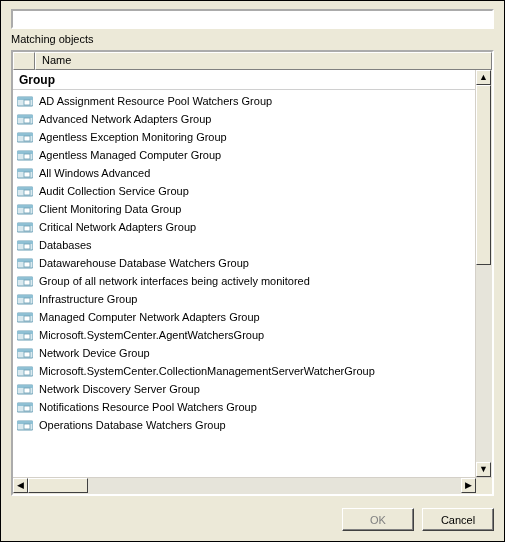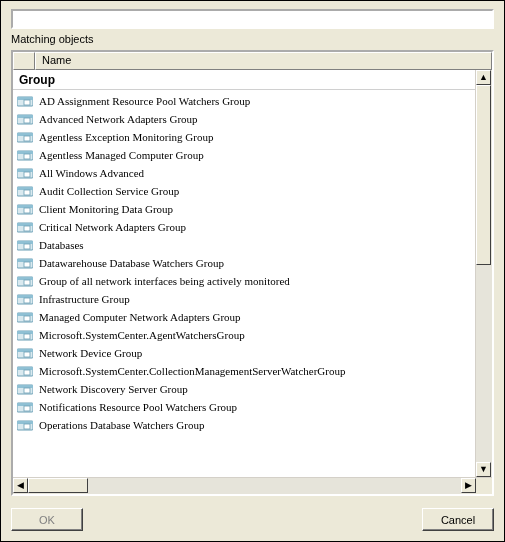--- a/index.html
+++ b/index.html
@@ -200,27 +200,27 @@
     padding: 0 4px;
   }
   .row .icon {
     width: 16px;
     height: 12px;
     margin-right: 6px;
     flex-shrink: 0;
   }
   .row .txt {
     white-space: nowrap;
-    font-family: Liberation Serif, serif;
   }
 
   
   .button-row {
     display: flex;
-    justify-content: space-between;
+    justify-content: flex-end;
+    gap: 8px;
     padding-top: 12px;
   }
   .btn {
     width: 72px;
     height: 23px;
     font: inherit;
     background: #ece9d8;
     border: 1px solid;
     border-color: #fff #404040 #404040 #fff;
     box-shadow: inset -1px -1px 0 #808080, inset 1px 1px 0 #ece9d8;

